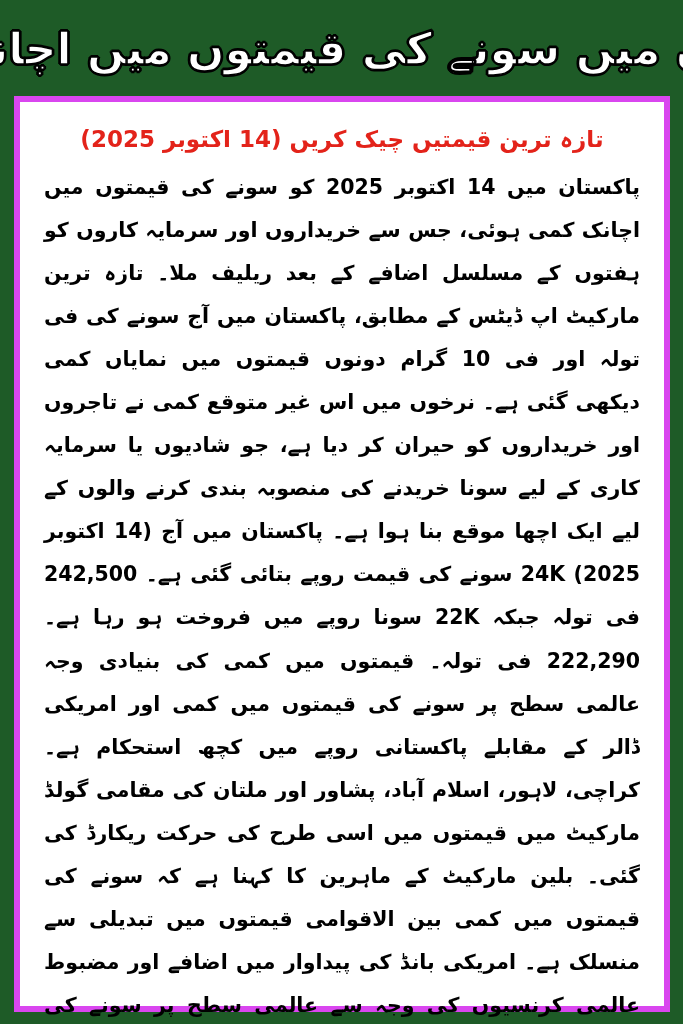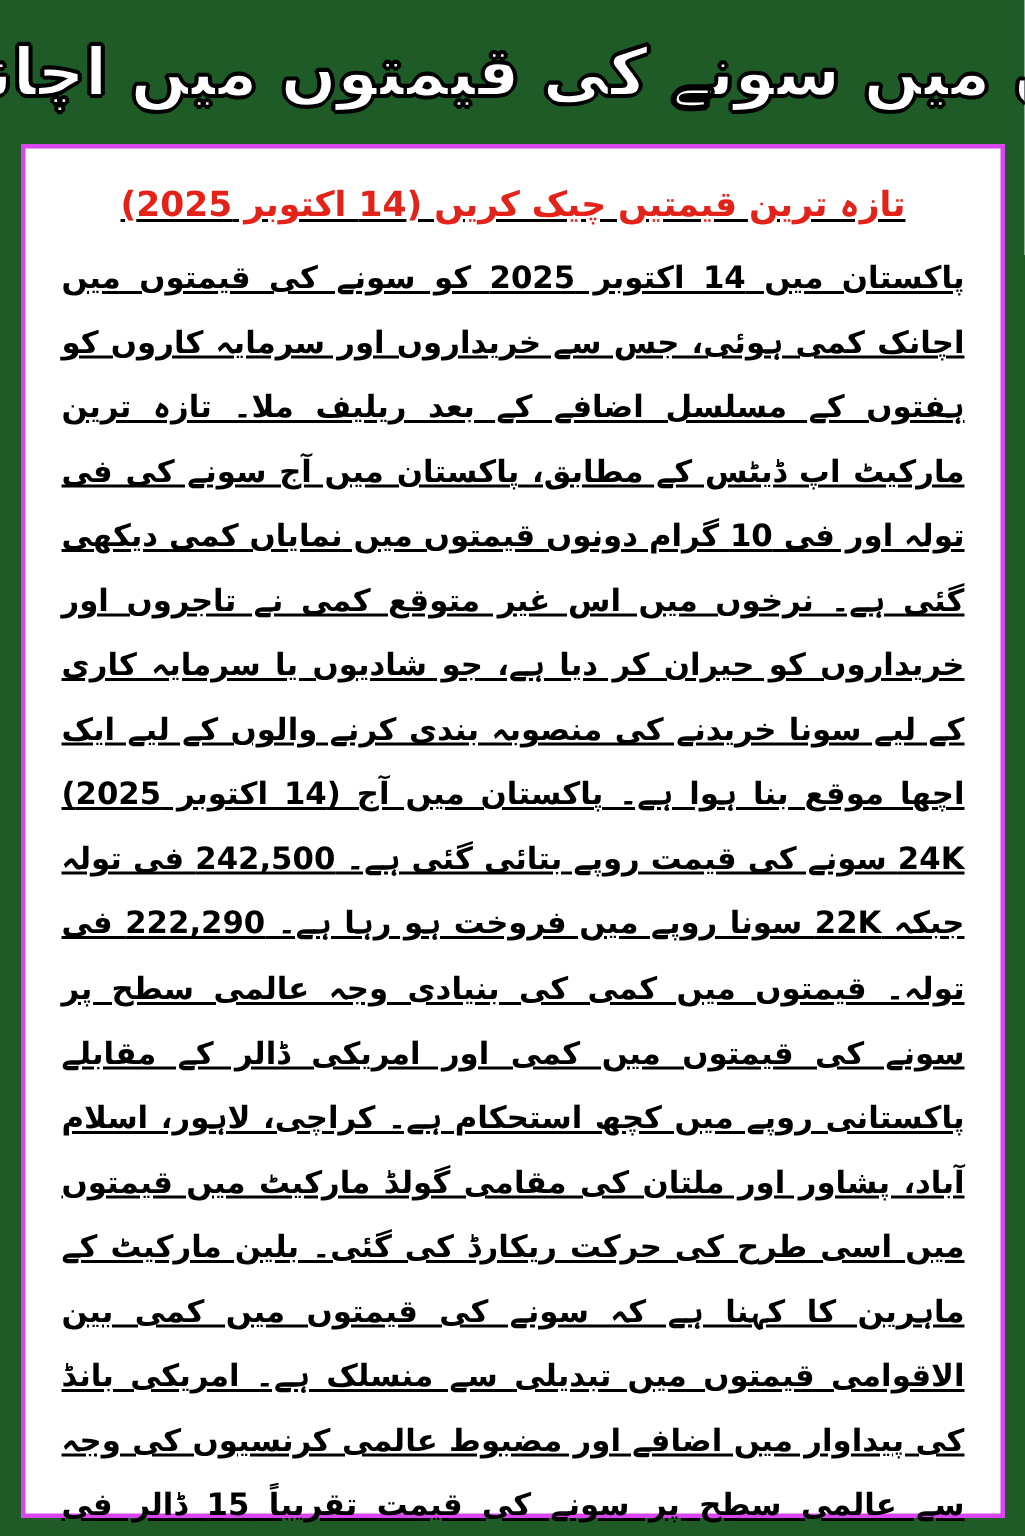--- a/index.html
+++ b/index.html
@@ -35,24 +35,23 @@
       1px 1px 0 #000, -1px -1px 0 #000,
       1px -1px 0 #000, -1px 1px 0 #000;
   }
   .content-panel {
     position: absolute;
     top: 96px;
     left: 14px;
     right: 13px;
     bottom: 12px;
     background: #ffffff;
-    border: 3px solid #d946ef;
+    border: 6px solid #d946ef;
     box-sizing: border-box;
     padding: 14px 20px 10px 20px;
-    text-decoration: underline;
   }
   .article-subtitle {
     direction: rtl;
     text-align: center;
     color: #e3231a;
     font-size: 23px;
     font-weight: 700;
     margin: 10px 0 14px 0;
   }
   .article-body {

